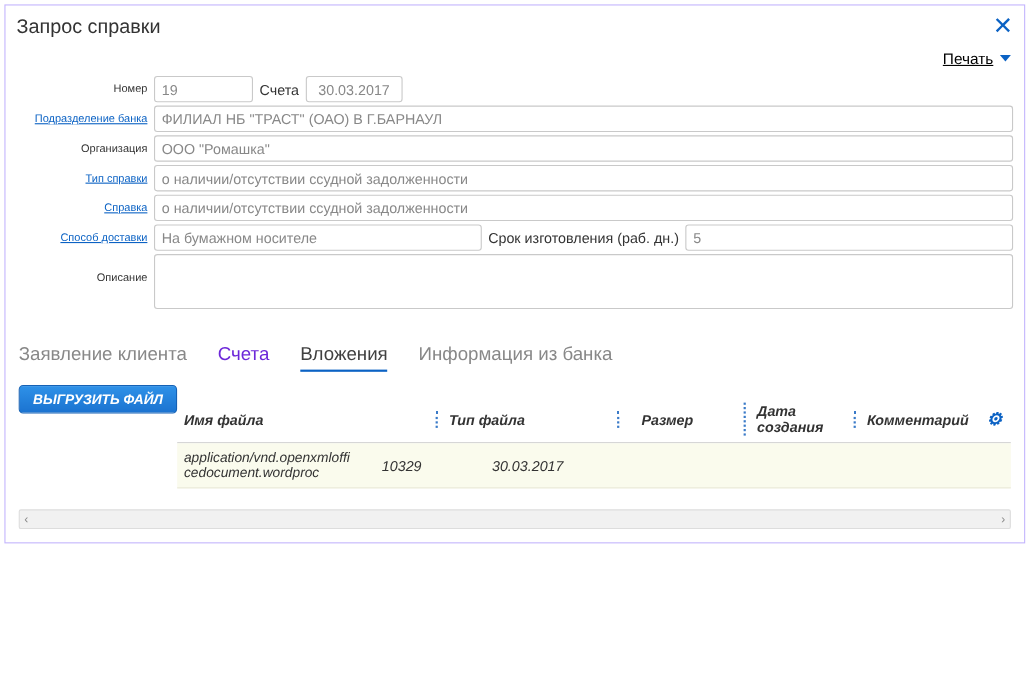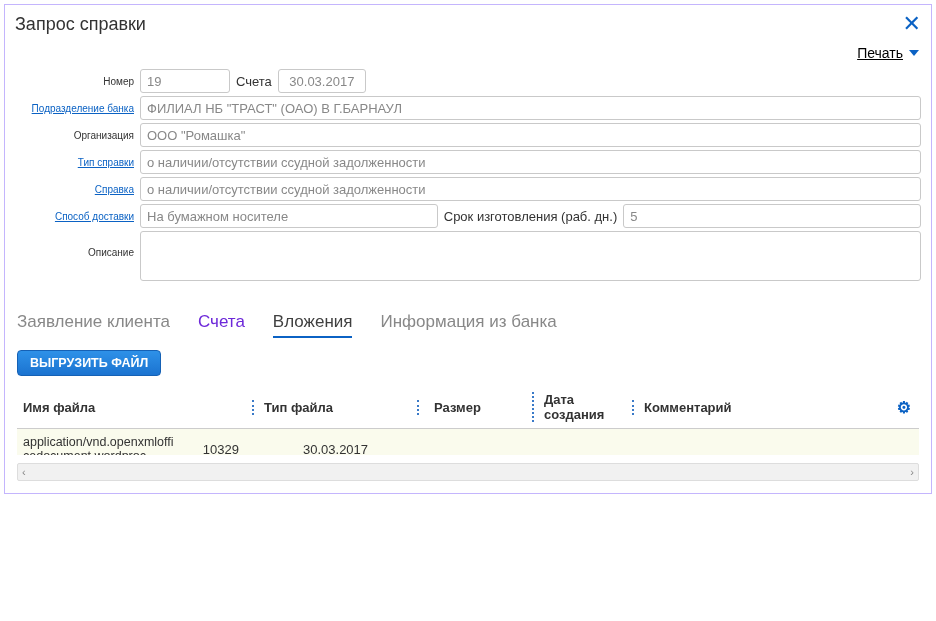--- a/index.html
+++ b/index.html
@@ -114,22 +114,22 @@
   .tab { color: #888; cursor: pointer; padding-bottom: 4px; }
   .tab.disabled { color: #6d28d9; cursor: default; }
   .tab.active {
     color: #404040;
     border-bottom: 2px solid #0b62c4;
   }
   .tab-body {
     padding: 12px 12px 0 12px;
     flex: 1;
     display: flex;
-    flex-direction: column;
     min-height: 0;
+    font-style: italic;
   }
   .upload-btn {
     background: linear-gradient(#2e91e8, #1b73d0);
     color: #fff;
     border: 1px solid #1561b5;
     border-radius: 4px;
     padding: 5px 12px;
     font-size: 12.5px;
     font-weight: bold;
     cursor: pointer;
@@ -148,21 +148,21 @@
   .th::before {
     content: '';
     position: absolute;
     left: 0; top: 2px; bottom: 2px;
     border-left: 2px dotted #3a7ac8;
   }
   .th.first::before { display: none; }
   .th.first { padding-left: 6px; }
   .col-name { width: 235px; }
   .col-type { width: 165px; }
-  .col-size { width: 75px; text-align: center; }
+  .col-size { width: 75px; text-align: right; }
   .col-date { width: 100px; margin-left: 40px; }
   .col-comment { flex: 1; }
   .col-gear { width: 30px; text-align: center; }
   .gear-icon {
     color: #0b62c4;
     font-size: 16px;
     cursor: pointer;
   }
   .trow {
     display: flex;

